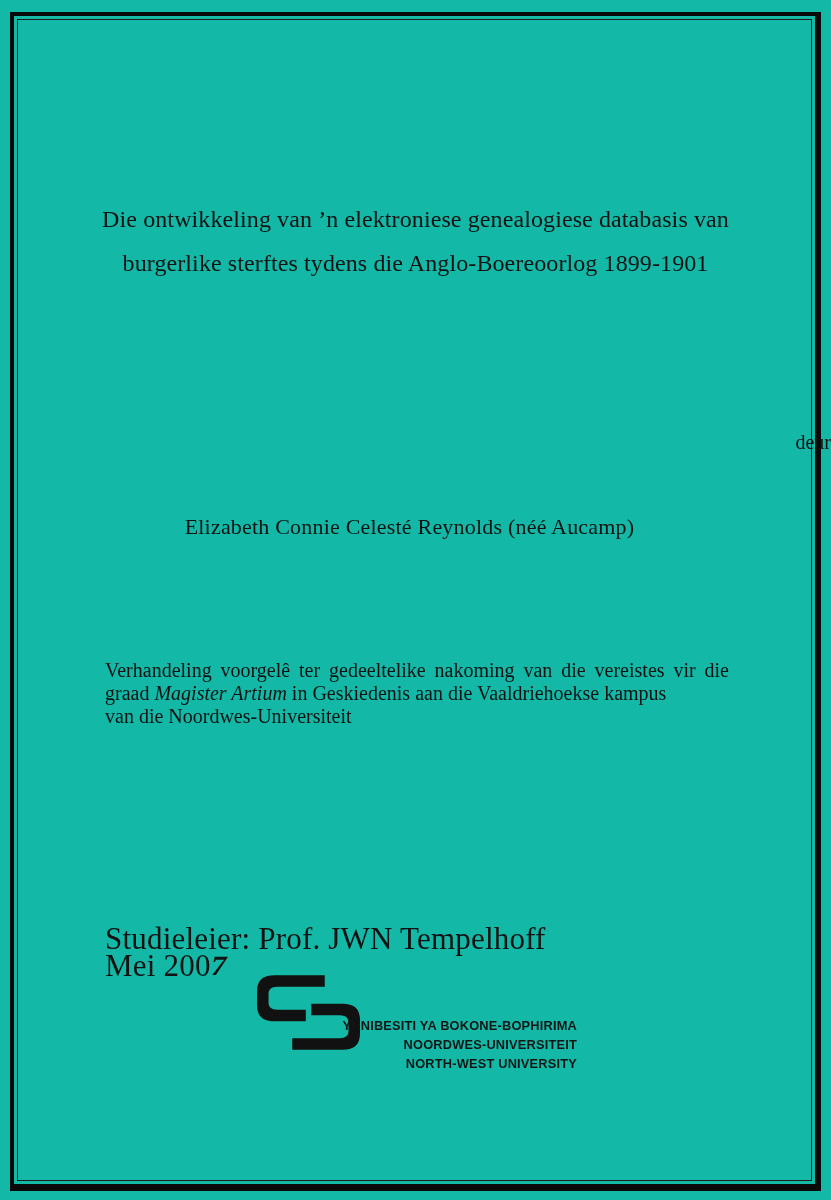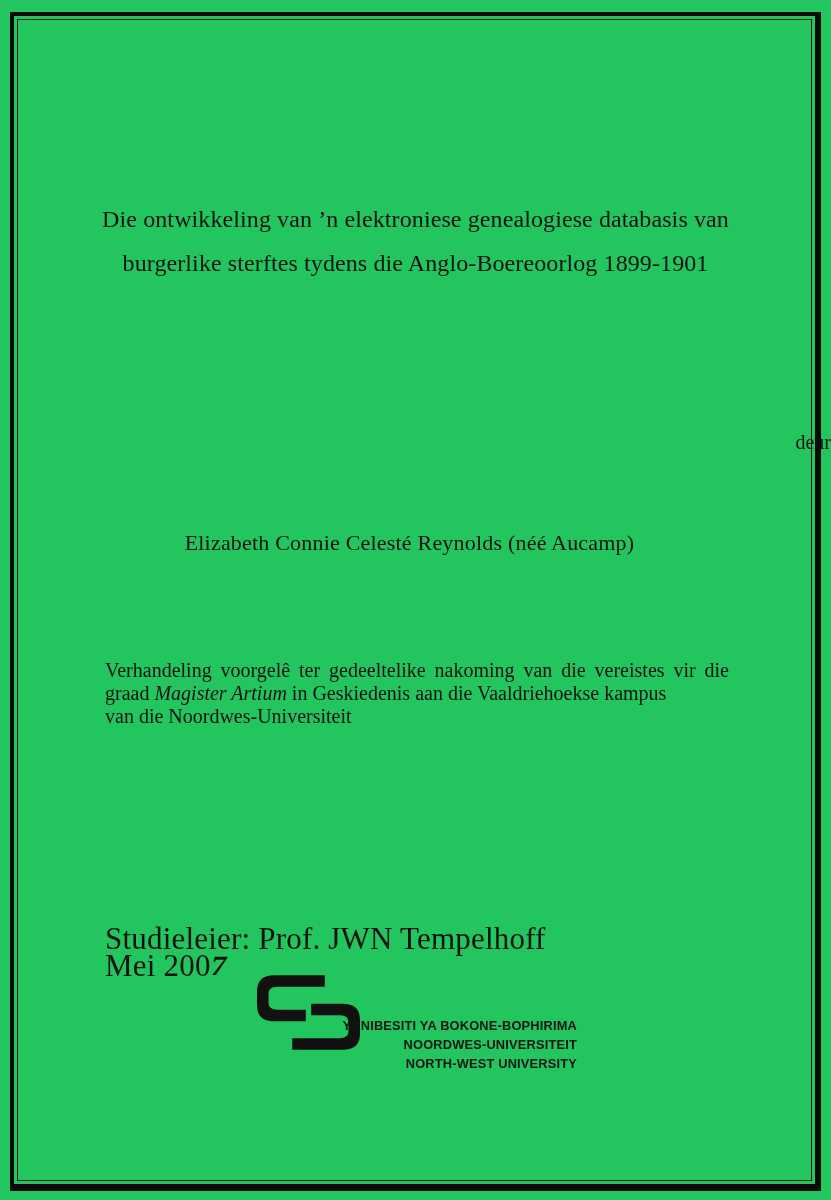--- a/index.html
+++ b/index.html
@@ -1,19 +1,19 @@
 <!DOCTYPE html>
 <html><head>
 <meta charset="utf-8">
 <style>
   html, body { margin: 0; padding: 0; background: #e8e8e8; }
   .page {
     position: relative;
     width: 831px; height: 1200px;
-    background: #22c55e;
+    background: #14b8a6;
     font-family: "Liberation Serif", "DejaVu Serif", serif;
     color: #121212;
     overflow: hidden;
   }
   .outer-frame {
     position: absolute;
     left: 10px; top: 12px; right: 10px; bottom: 9px;
     border-style: solid;
     border-color: #0a0a0a;
     border-width: 4px 6px 7px 4px;
@@ -37,21 +37,20 @@
     left: 0; right: 0; top: 431px;
     text-align: right;
     font-size: 20px;
   }
   .author {
     position: absolute;
     left: 0; right: 12px; top: 514px;
     text-align: center;
     font-size: 22px;
     letter-spacing: 0.2px;
-    margin-top: 16px;
   }
   .submission {
     position: absolute;
     left: 105px; top: 659px;
     width: 624px;
     font-size: 20px;
     line-height: 23px;
   }
   .submission .justified {
     text-align: justify;

